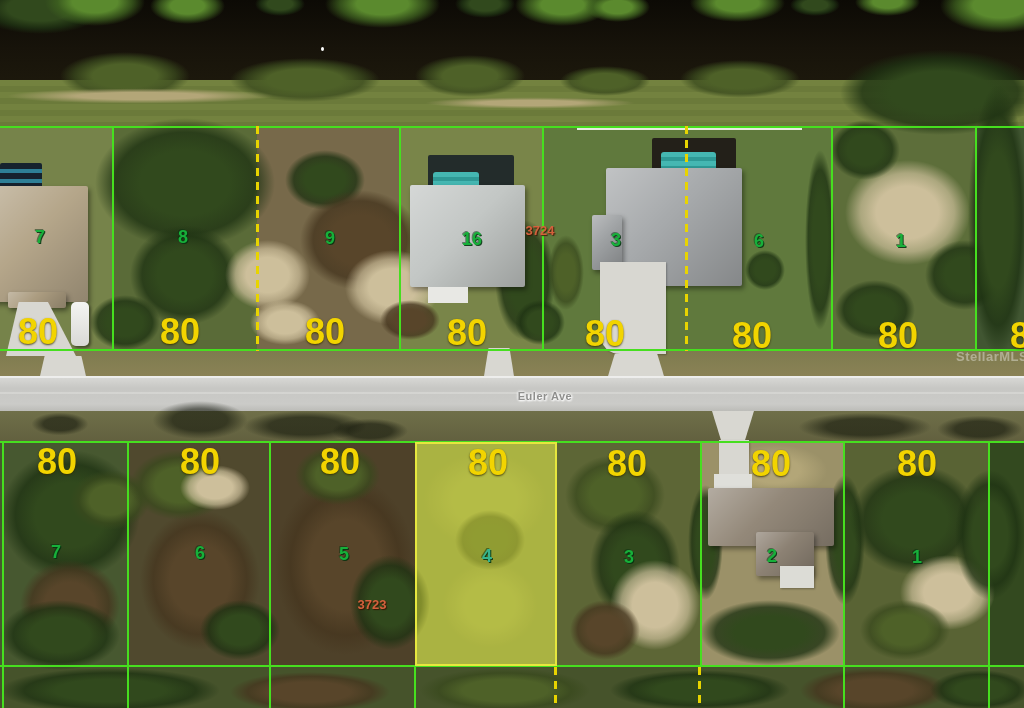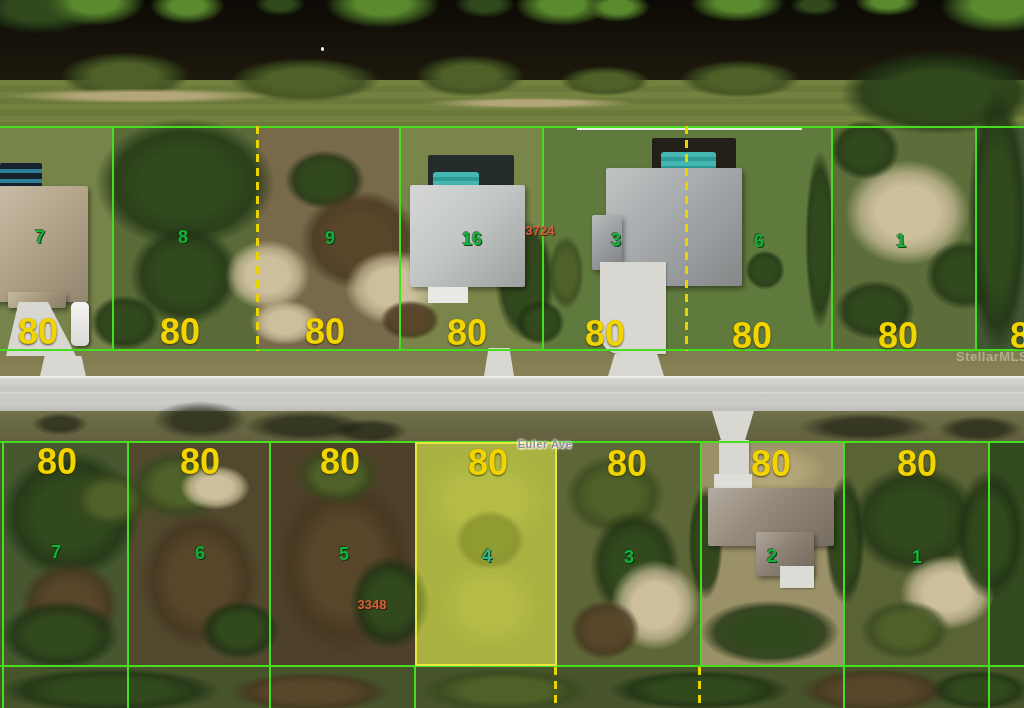--- a/index.html
+++ b/index.html
@@ -38,21 +38,21 @@
   .lh{height:2px;background:#46df1f;z-index:5;}
   .lv{width:2px;background:#46df1f;z-index:5;}
   .dv{width:3px;background:repeating-linear-gradient(to bottom,#e8d400 0 8px,rgba(0,0,0,0) 8px 14px);z-index:5;}
   .fence{height:2px;background:rgba(255,255,255,.85);z-index:4;}
   .hl{z-index:6;border:2px solid #e6e73e;background:rgba(226,228,62,.45);}
   
   .f80{z-index:7;font-weight:700;font-size:36px;color:#f2d400;text-shadow:0 1px 2px rgba(50,45,0,.85);transform:translate(-50%,-50%);line-height:1;}
   .num{z-index:7;font-weight:700;font-size:18px;color:#17b03a;text-shadow:1px 1px 0 rgba(6,50,16,.9),-1px -1px 0 rgba(6,50,16,.5);transform:translate(-50%,-50%);line-height:1;}
   .num4{color:#35b48c;}
   .pid{z-index:7;font-weight:700;font-size:13px;color:#d4603c;text-shadow:1px 1px 1px rgba(55,15,0,.85);transform:translate(-50%,-50%);line-height:1;}
-  .stname{z-index:7;font-weight:700;font-size:11px;color:#8f8f8d;letter-spacing:.5px;text-shadow:0 0 3px #fff,0 0 3px #fff,1px 1px 2px #fff;transform:translate(-50%,-50%);line-height:1;margin-top:48px;}
+  .stname{z-index:7;font-weight:700;font-size:11px;color:#8f8f8d;letter-spacing:.5px;text-shadow:0 0 3px #fff,0 0 3px #fff,1px 1px 2px #fff;transform:translate(-50%,-50%);line-height:1;}
   .wm{z-index:8;font-weight:700;font-size:13px;color:rgba(255,255,255,.38);letter-spacing:.5px;white-space:nowrap;}
   .speck{z-index:2;background:#fff;border-radius:50%;}
   .car{z-index:4;background:linear-gradient(#f4f4f2,#d9d9d6);border-radius:5px;box-shadow:2px 2px 3px rgba(0,0,0,.45);}
 </style>
 </head>
 <body>
 
 <div id="map">
 
   <div class="band water"></div>
@@ -248,19 +248,19 @@
 
   <div class="num" style="left:56px;top:552px">7</div>
   <div class="num" style="left:200px;top:553px">6</div>
   <div class="num" style="left:344px;top:554px">5</div>
   <div class="num num4" style="left:487px;top:556px">4</div>
   <div class="num" style="left:629px;top:557px">3</div>
   <div class="num" style="left:772px;top:556px">2</div>
   <div class="num" style="left:917px;top:557px">1</div>
 
   <div class="pid" style="left:540px;top:230px">3724</div>
-  <div class="pid" style="left:372px;top:604px">3348</div>
+  <div class="pid" style="left:372px;top:604px">3723</div>
 
   <div class="stname" style="left:545px;top:396px">Euler Ave</div>
 
   <div class="wm" style="left:956px;top:349px">StellarMLS</div>
 
 </div>
 
 </body></html>

